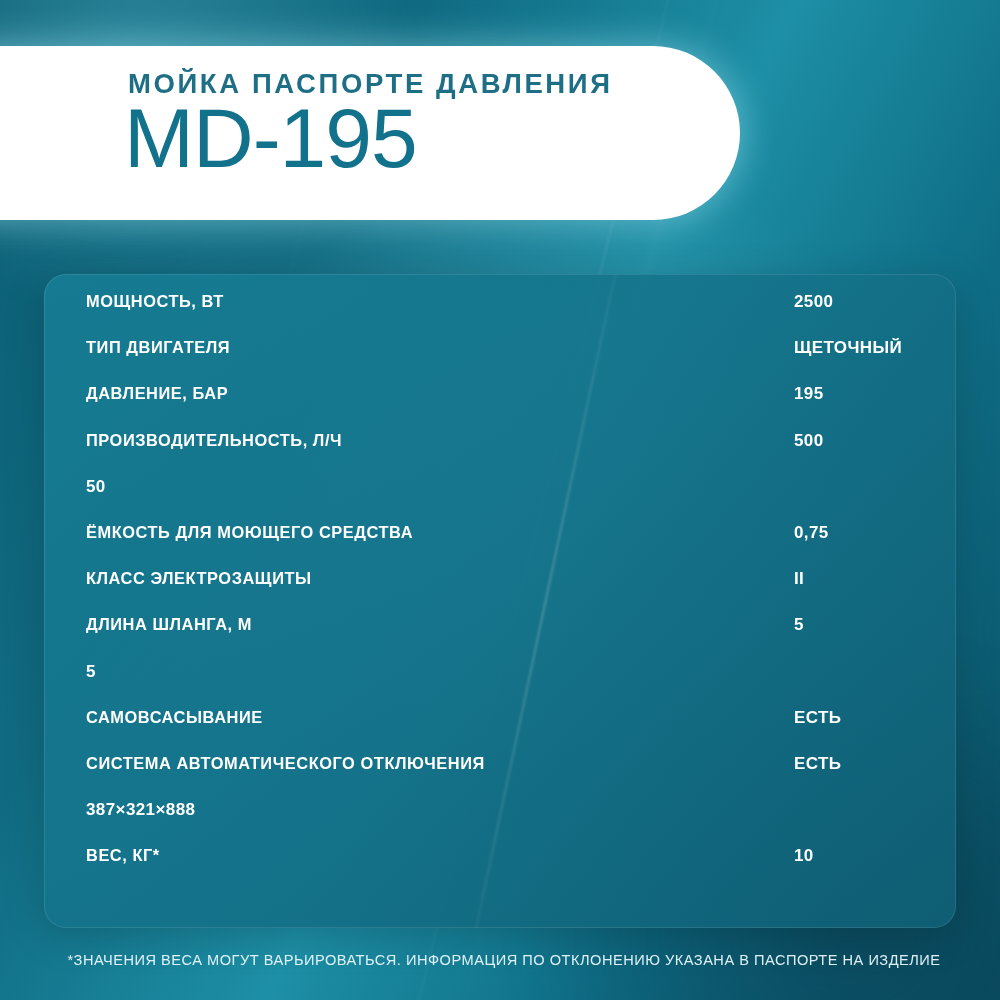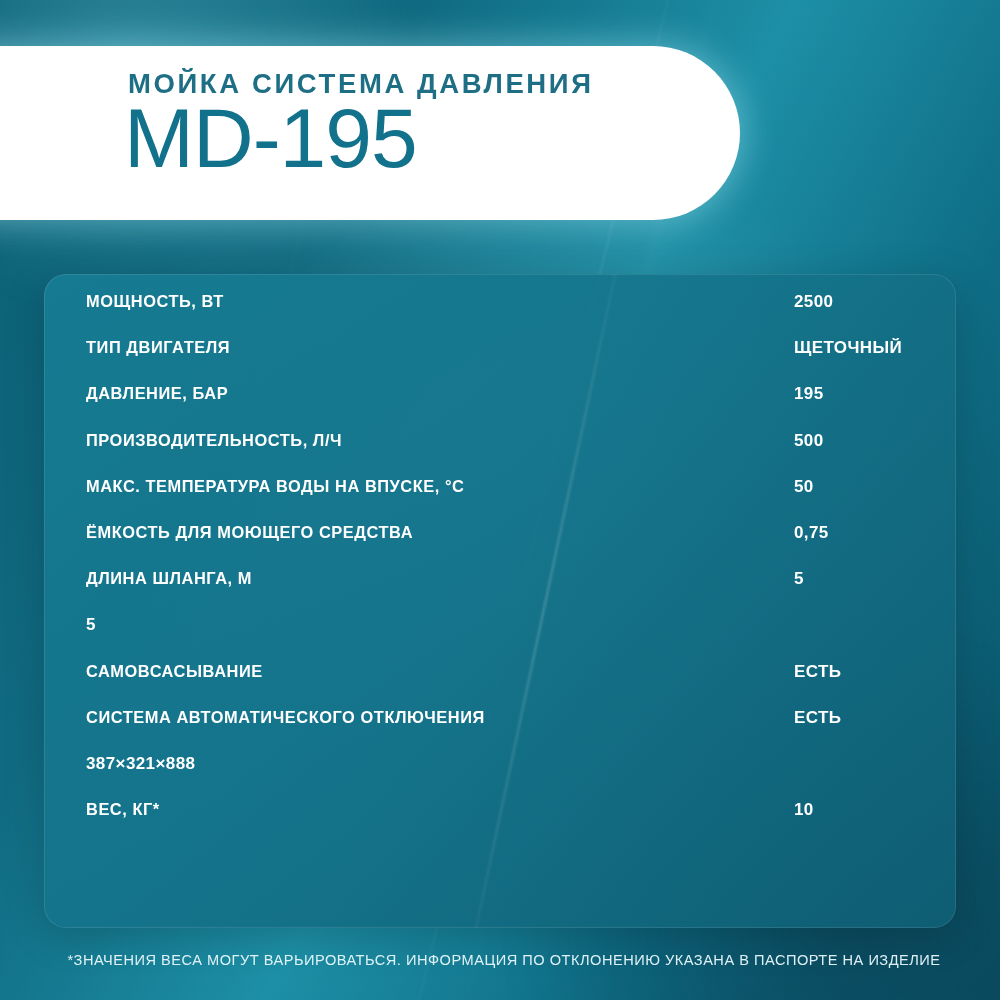--- a/index.html
+++ b/index.html
@@ -147,21 +147,21 @@
 
 <div class="page">
 
   <div class="glow-tl"></div>
   <div class="glow-br"></div>
   <div class="streak s1"></div>
   <div class="streak s2"></div>
   <div class="streak s3"></div>
 
   <div class="title-pill"></div>
-  <div class="title-kicker">МОЙКА СИСТЕМА ДАВЛЕНИЯ</div>
+  <div class="title-kicker">МОЙКА ПАСПОРТЕ ДАВЛЕНИЯ</div>
   <div class="title-model">MD-195</div>
 
   <div class="spec-card">
     <div class="card-streak"></div>
     <div class="rows" id="spec-rows">
         <div class="row">
           <div class="label">МОЩНОСТЬ, ВТ</div>
           <div class="value">2500</div>
         </div>
         <div class="row">
@@ -170,28 +170,31 @@
         </div>
         <div class="row">
           <div class="label">ДАВЛЕНИЕ, БАР</div>
           <div class="value">195</div>
         </div>
         <div class="row">
           <div class="label">ПРОИЗВОДИТЕЛЬНОСТЬ, Л/Ч</div>
           <div class="value">500</div>
         </div>
         <div class="row">
-          <div class="label">МАКС. ТЕМПЕРАТУРА ВОДЫ НА ВПУСКЕ, °C</div>
           <div class="value">50</div>
         </div>
         <div class="row">
           <div class="label">ЁМКОСТЬ ДЛЯ МОЮЩЕГО СРЕДСТВА</div>
           <div class="value">0,75</div>
         </div>
         <div class="row">
+          <div class="label">КЛАСС ЭЛЕКТРОЗАЩИТЫ</div>
+          <div class="value">II</div>
+        </div>
+        <div class="row">
           <div class="label">ДЛИНА ШЛАНГА, М</div>
           <div class="value">5</div>
         </div>
         <div class="row">
           <div class="value">5</div>
         </div>
         <div class="row">
           <div class="label">САМОВСАСЫВАНИЕ</div>
           <div class="value">ЕСТЬ</div>
         </div>

